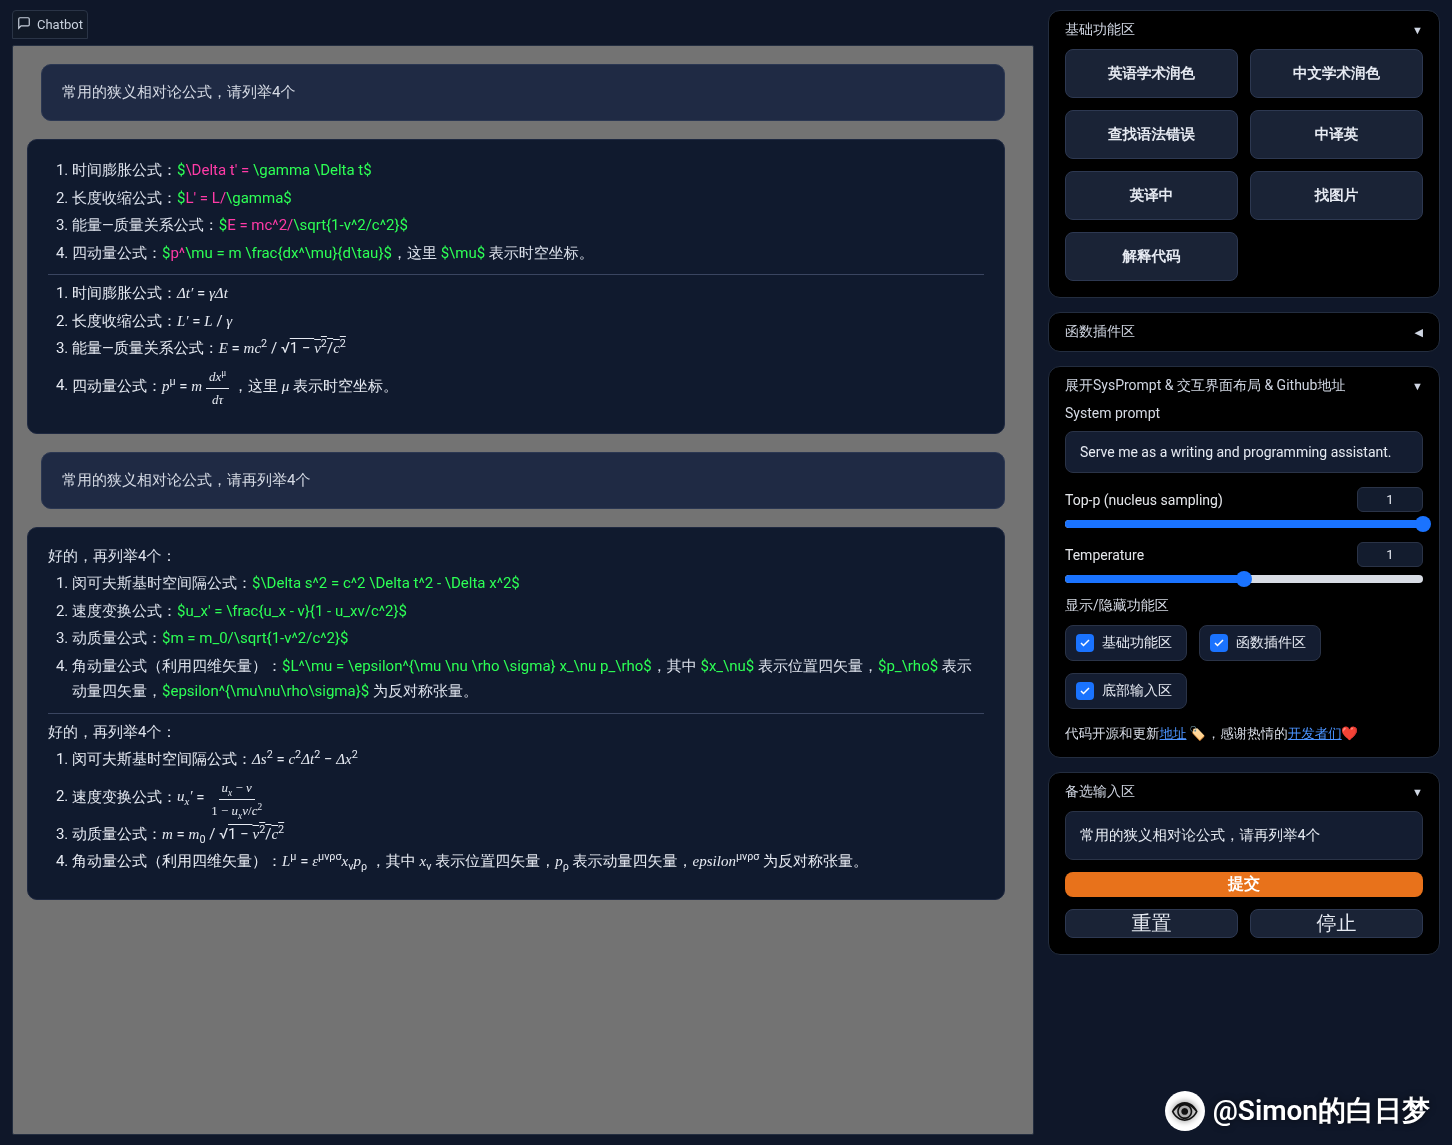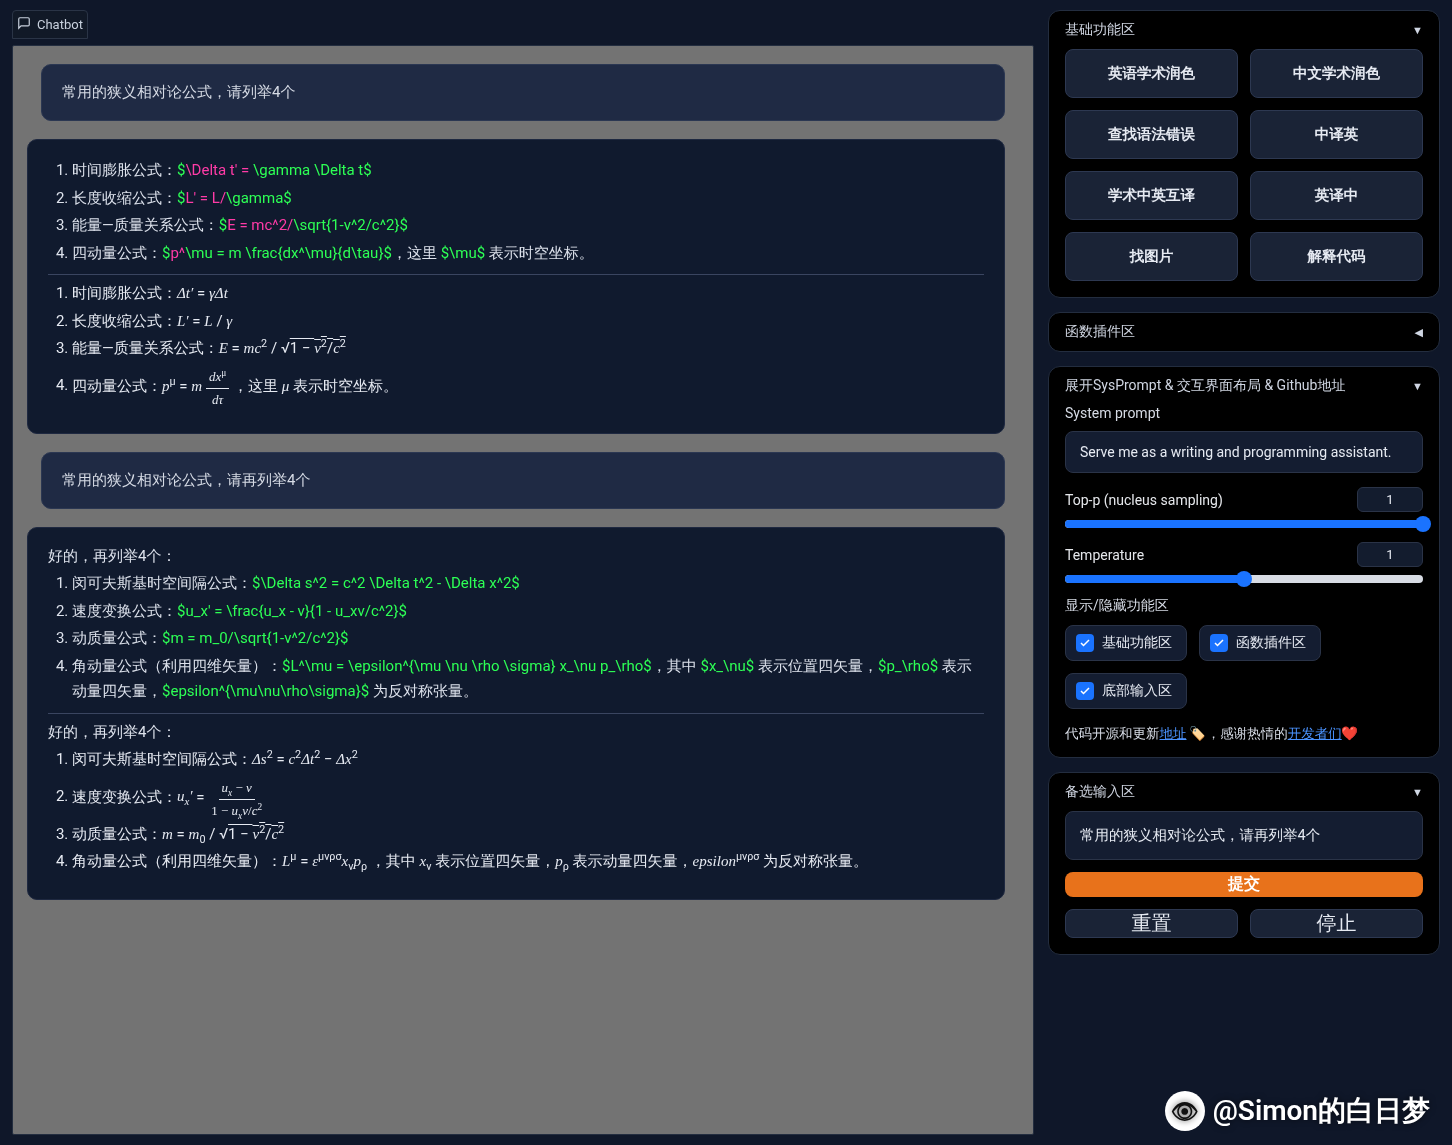--- a/index.html
+++ b/index.html
@@ -333,21 +333,20 @@
     <div class="panel-header">
       <span>基础功能区</span>
       <span class="chev">▼</span>
     </div>
     <div class="panel-body">
       <div class="btn-grid">
         <div class="fn-btn">英语学术润色</div>
         <div class="fn-btn">中文学术润色</div>
         <div class="fn-btn">查找语法错误</div>
         <div class="fn-btn">中译英</div>
-        <div class="fn-btn">学术中英互译</div>
         <div class="fn-btn">英译中</div>
         <div class="fn-btn">找图片</div>
         <div class="fn-btn">解释代码</div>
       </div>
     </div>
   </div>
 
   <div class="panel">
     <div class="panel-header">
       <span>函数插件区</span>

